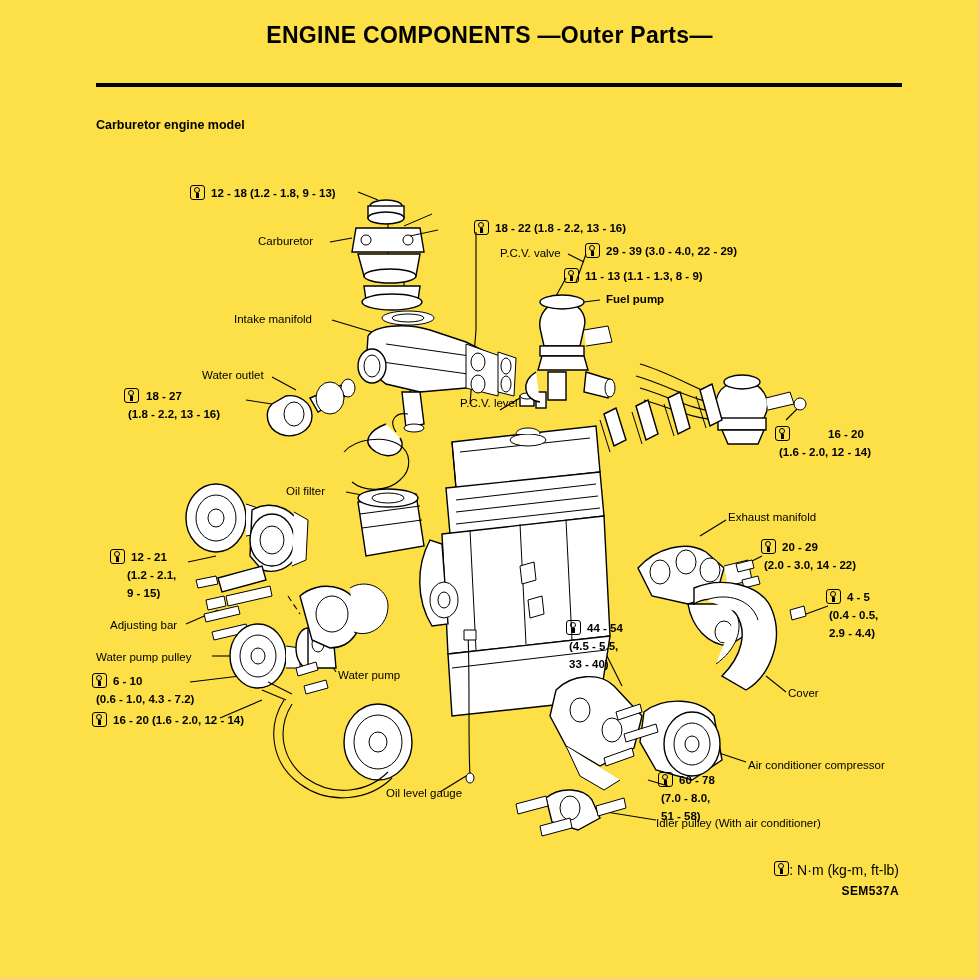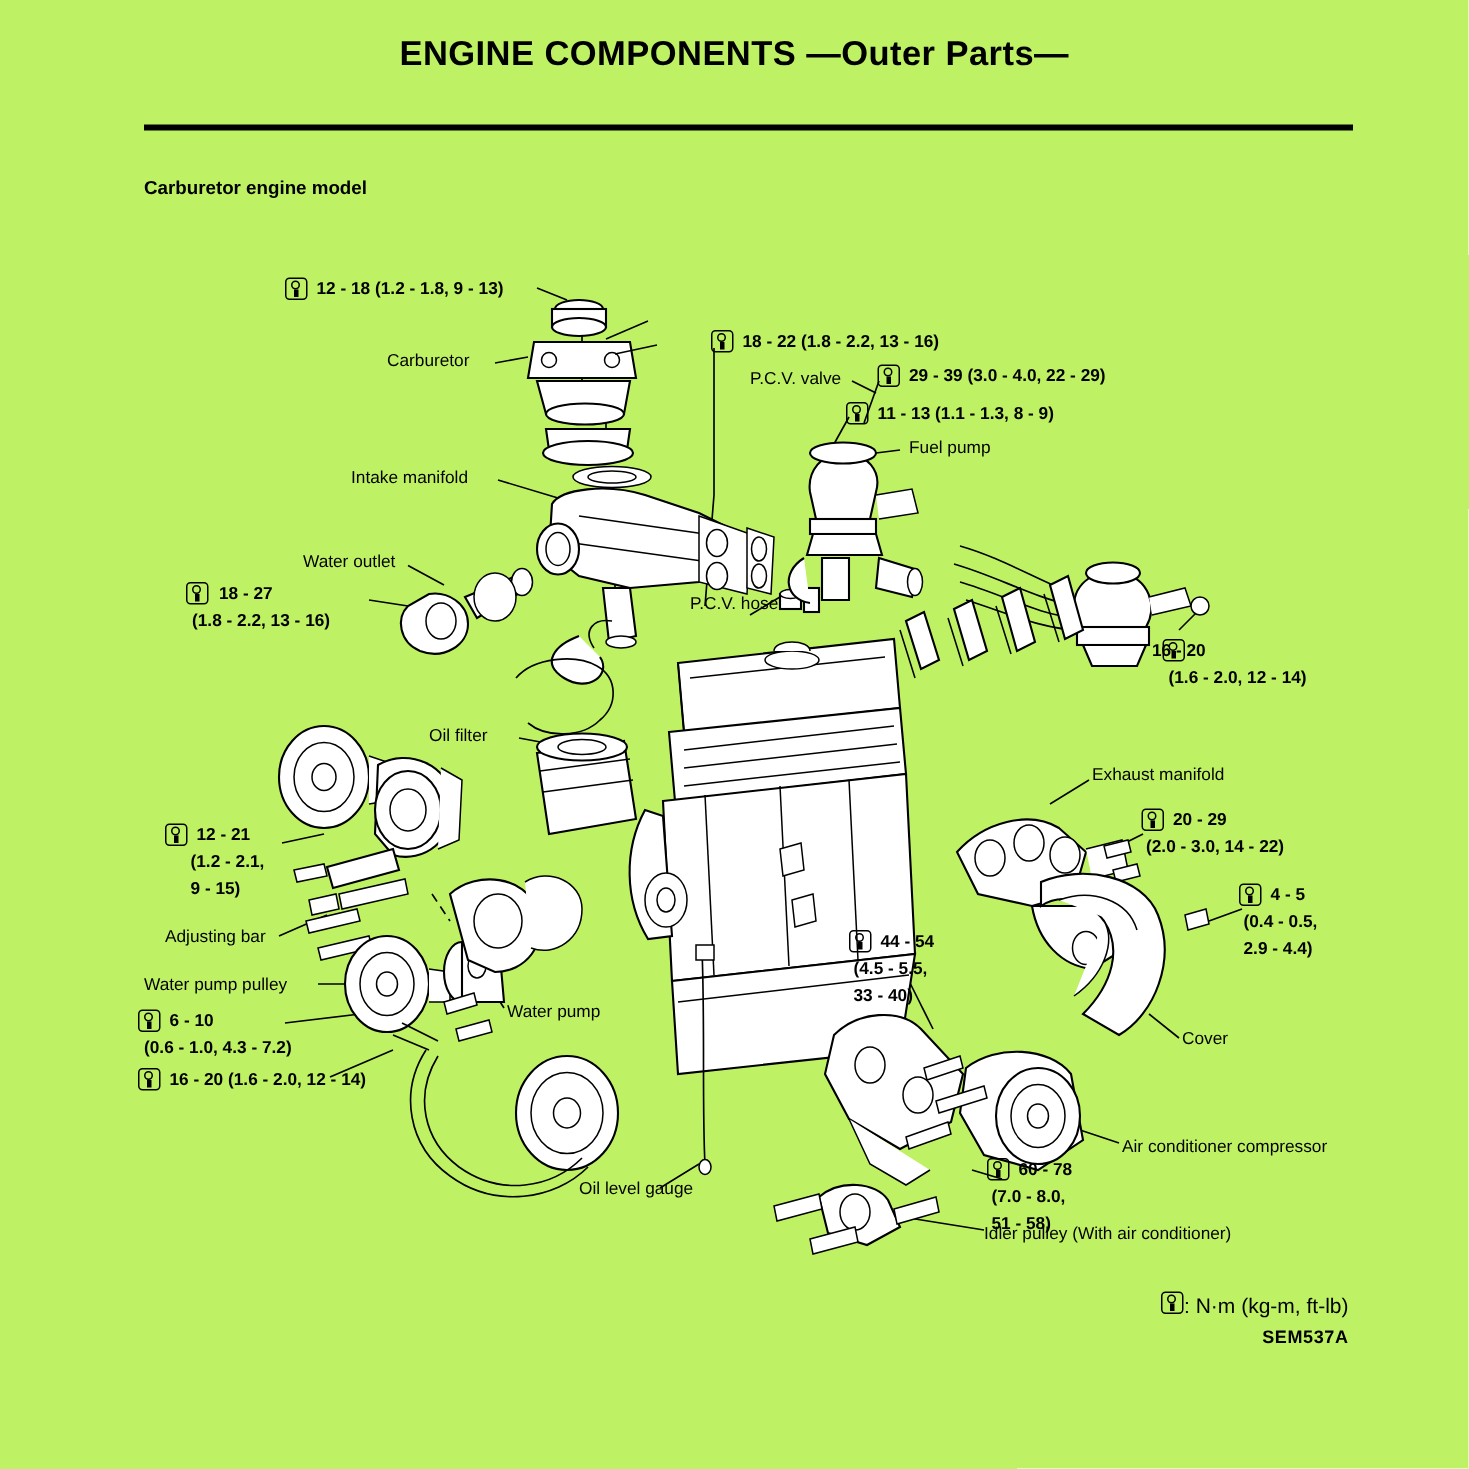--- a/index.html
+++ b/index.html
@@ -4,21 +4,21 @@
 <style>
   html, body {
     margin: 0;
     padding: 0;
     background: #ffffff;
   }
   #page {
     position: relative;
     width: 979px;
     height: 979px;
-    background: #bef264;
+    background: #fde047;
     font-family: "Liberation Sans", sans-serif;
     color: #000000;
     overflow: hidden;
   }
   #title {
     position: absolute;
     top: 22px;
     left: 0;
     width: 979px;
     text-align: center;
@@ -428,21 +428,21 @@
   <div class="lbl b" style="left:606px;top:244px;">29 - 39 (3.0 - 4.0, 22 - 29)</div>
 
   <div class="tq" style="left:564px;top:268px;"></div>
   <div class="lbl b" style="left:585px;top:269px;">11 - 13 (1.1 - 1.3, 8 - 9)</div>
 
   <div class="tq" style="left:124px;top:388px;"></div>
   <div class="lbl b" style="left:146px;top:389px;">18 - 27</div>
   <div class="lbl b" style="left:128px;top:407px;">(1.8 - 2.2, 13 - 16)</div>
 
   <div class="tq" style="left:775px;top:426px;"></div>
-  <div class="lbl b" style="left:768px;top:427px;">16 - 20</div>
+  <div class="lbl b" style="left:828px;top:427px;">16 - 20</div>
   <div class="lbl b" style="left:779px;top:445px;">(1.6 - 2.0, 12 - 14)</div>
 
   <div class="tq" style="left:110px;top:549px;"></div>
   <div class="lbl b" style="left:131px;top:550px;">12 - 21</div>
   <div class="lbl b" style="left:127px;top:568px;">(1.2 - 2.1,</div>
   <div class="lbl b" style="left:127px;top:586px;">9 - 15)</div>
 
   <div class="tq" style="left:761px;top:539px;"></div>
   <div class="lbl b" style="left:782px;top:540px;text-align:center;">20 - 29</div>
   <div class="lbl b" style="left:764px;top:558px;">(2.0 - 3.0, 14 - 22)</div>
@@ -464,24 +464,24 @@
   <div class="lbl b" style="left:569px;top:639px;">(4.5 - 5.5,</div>
   <div class="lbl b" style="left:569px;top:657px;">33 - 40)</div>
 
   <div class="tq" style="left:658px;top:772px;"></div>
   <div class="lbl b" style="left:679px;top:773px;">60 - 78</div>
   <div class="lbl b" style="left:661px;top:791px;">(7.0 - 8.0,</div>
   <div class="lbl b" style="left:661px;top:809px;">51 - 58)</div>
 
   <div class="lbl" style="left:258px;top:234px;">Carburetor</div>
   <div class="lbl" style="left:500px;top:246px;">P.C.V. valve</div>
-  <div class="lbl" style="left:606px;top:292px;">Fuel pump</div>
+  <div class="lbl" style="left:606px;top:292px;font-weight:bold;">Fuel pump</div>
   <div class="lbl" style="left:234px;top:312px;">Intake manifold</div>
   <div class="lbl" style="left:202px;top:368px;">Water outlet</div>
-  <div class="lbl" style="left:460px;top:396px;">P.C.V. hose</div>
+  <div class="lbl" style="left:460px;top:396px;">P.C.V. level</div>
   <div class="lbl" style="left:286px;top:484px;">Oil filter</div>
   <div class="lbl" style="left:728px;top:510px;">Exhaust manifold</div>
   <div class="lbl" style="left:110px;top:618px;">Adjusting bar</div>
   <div class="lbl" style="left:96px;top:650px;">Water pump pulley</div>
   <div class="lbl" style="left:338px;top:668px;">Water pump</div>
   <div class="lbl" style="left:788px;top:686px;">Cover</div>
   <div class="lbl" style="left:386px;top:786px;">Oil level gauge</div>
   <div class="lbl" style="left:748px;top:758px;">Air conditioner compressor</div>
   <div class="lbl" style="left:656px;top:816px;">Idler pulley (With air conditioner)</div>
 

